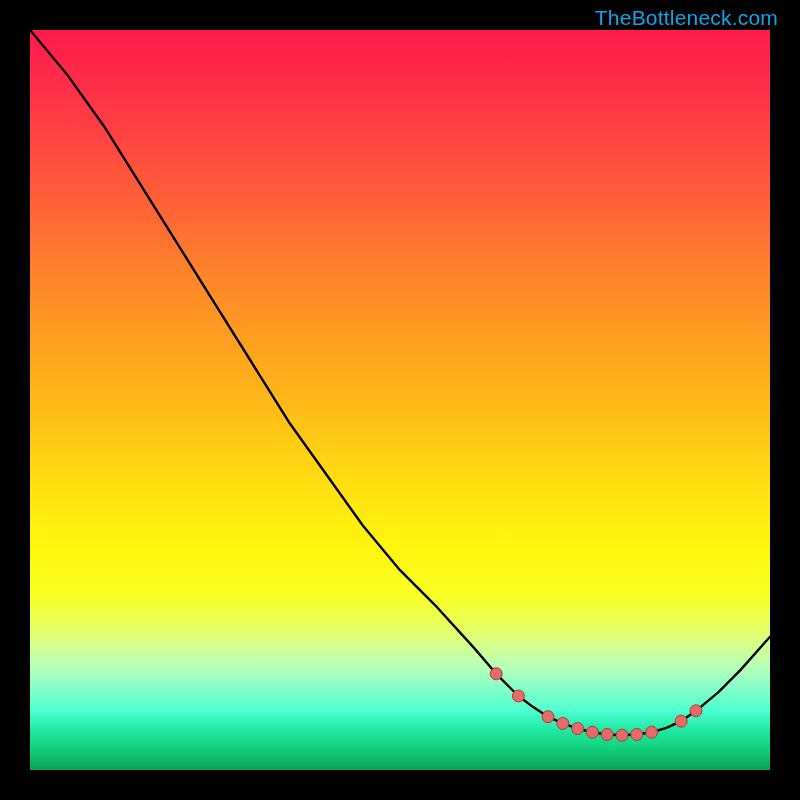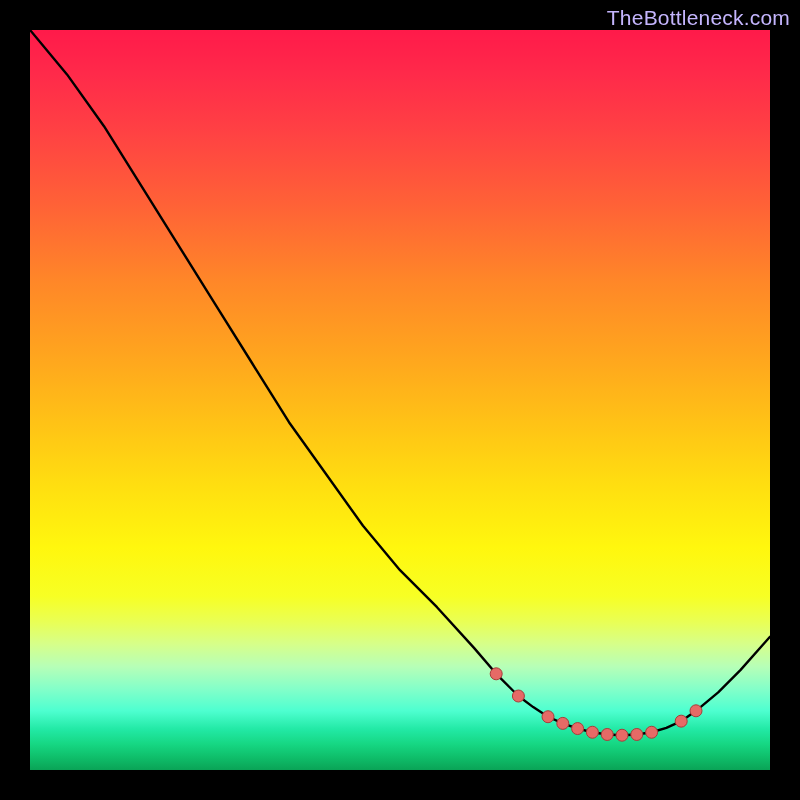--- a/index.html
+++ b/index.html
@@ -26,22 +26,22 @@
       #84ffc9 89%,
       #4effd0 92%,
       #22e9a5 94.5%,
       #16d783 96.5%,
       #0fbe6a 98.3%,
       #0aa356 100%
     );
   }
   .watermark {
     position: absolute;
-    top: 6px; right: 10px;
-    color: #c4b5fd;
+    top: 6px; right: 22px;
+    color: #0ea5e9;
     font-size: 21px;
     letter-spacing: 0.2px;
   }
 </style>
 </head>
 <body>
 
 <div class="stage">
   <div class="plot">
     <svg width="740" height="740" viewBox="0 0 740 740">

